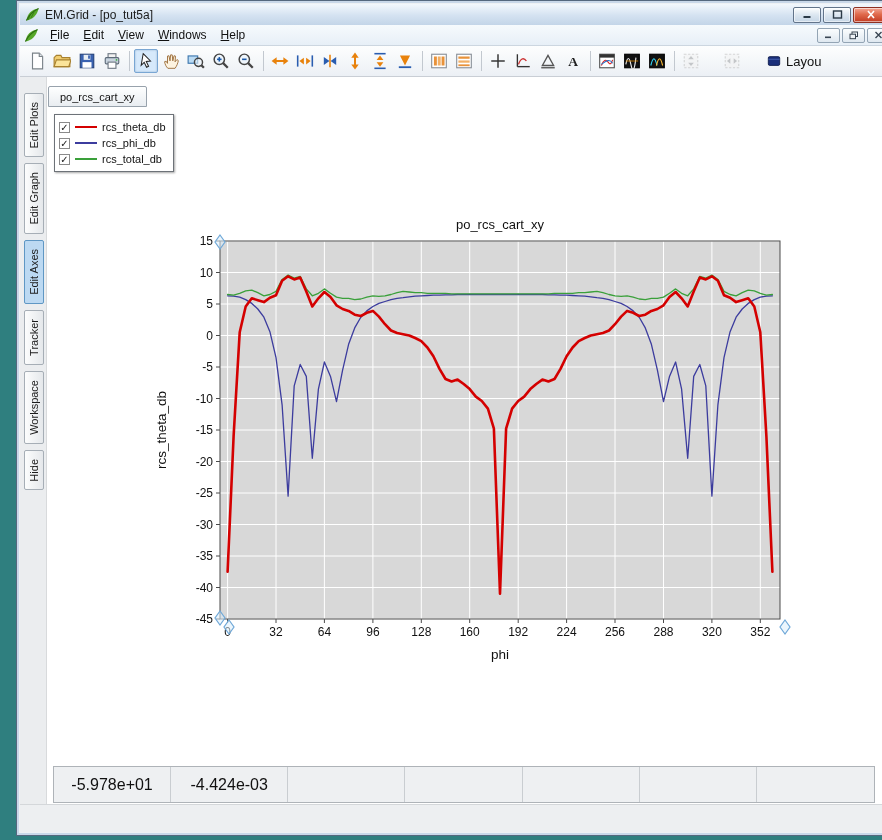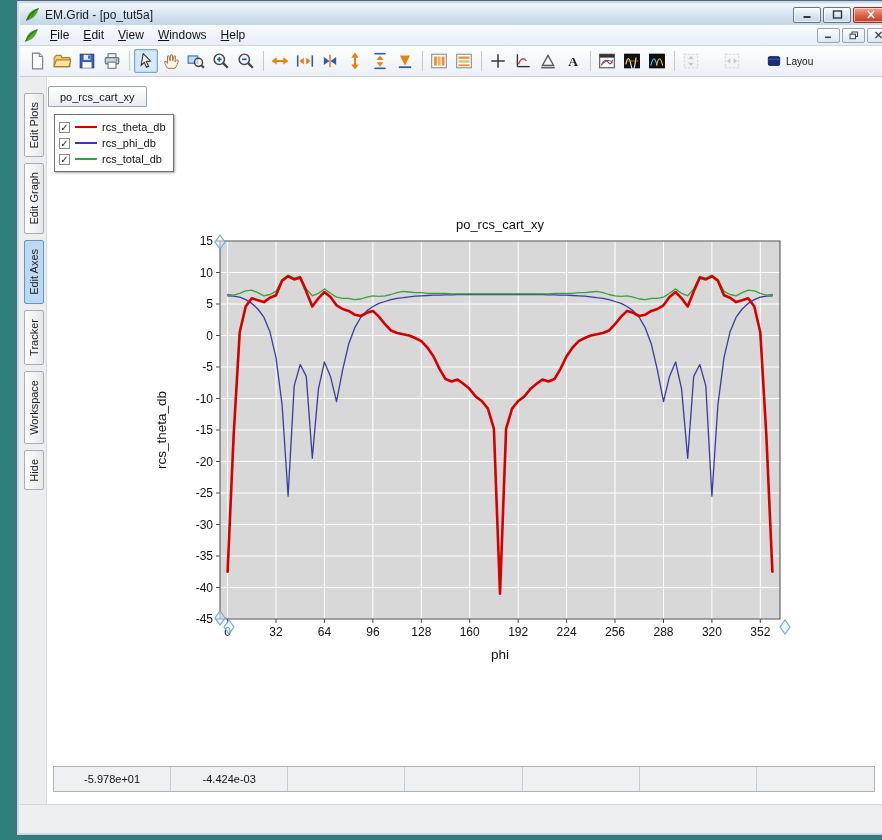--- a/index.html
+++ b/index.html
@@ -33,21 +33,21 @@
     background:linear-gradient(#fdfefe,#ecf0f5); border-bottom:1px solid #c9ced5; display:flex; align-items:center; padding:0 5px; }
   .tb-btn { width:24px; height:24px; margin-right:1px; border:1px solid transparent; border-radius:2px;
     display:flex; align-items:center; justify-content:center; }
   .tb-btn svg { width:18px; height:18px; display:block; }
   .tb-btn.active { background:#d6e9fb; border-color:#79a6d3; box-shadow: inset 0 0 2px rgba(40,90,140,.4); }
   .tb-btn.disabled { opacity:.55; filter:grayscale(.6); }
   .tb-sep { width:1px; height:20px; background:#c2c8cf; margin:0 4px; }
   .tb-gap { width:16px; height:1px; }
   .tb-layout { display:flex; align-items:center; gap:4px; padding:2px 4px; border:1px solid transparent; border-radius:2px; }
   .tb-layout svg { width:16px; height:14px; }
-  .tb-layout span { font-size:10px; color:#111; white-space:nowrap; }
+  .tb-layout span { font-size:13px; color:#111; white-space:nowrap; }
 
   
   .sidestrip { position:absolute; left:3px; top:76px; width:27px; bottom:3px;
     background:#ebedef; border-right:1px solid #d8dadc; }
   .side-tabs { position:absolute; left:4px; top:16px; display:flex; flex-direction:column; gap:6px; }
   .vtab { width:20px; border:1px solid #a6aeb6; border-radius:2px; background:linear-gradient(90deg,#fcfdfd,#e5e8eb);
     padding:8px 0; display:flex; justify-content:center; }
   .vtab span { writing-mode:vertical-rl; transform:rotate(180deg); font-size:11px; color:#1c1c1c; }
   .vtab.active { background:#bcd9f2; border-color:#5f97c4; }
 
@@ -64,21 +64,21 @@
   .cb { width:11px; height:11px; border:1px solid #808archive0; border:1px solid #8a8a8a; background:#fff;
     font-size:10px; line-height:9px; text-align:center; color:#1a1a1a; }
   .sample { display:inline-block; width:22px; }
   .legend-lbl { font-size:11px; color:#111; }
 
   
   .status-table { position:absolute; left:36px; top:765px; width:822px; border:1px solid #aeb3b8; }
   .st-row { display:grid; grid-template-columns:repeat(7,1fr); }
   .st-h { height:18px; background:linear-gradient(#fbfbfb,#d9dcdf); border-right:1px solid #b4b9be; border-bottom:1px solid #b4b9be;
     font-size:11px; font-weight:bold; color:#111; display:flex; align-items:center; justify-content:center; }
-  .st-v { height:24px; background:#eef0f2; border-right:1px solid #c9cdd1; font-size:11px; color:#111;
+  .st-v { height:35px; background:#eef0f2; border-right:1px solid #c9cdd1; font-size:16px; color:#111;
     display:flex; align-items:center; justify-content:center; }
   .st-h:last-child,.st-v:last-child { border-right:none; }
 
   .bottomstrip { position:absolute; left:3px; right:3px; top:803px; bottom:3px; background:#edeff1; border-top:1px solid #d4d7da; }
 
   #chart-svg { position:absolute; left:130px; top:205px; }
 </style>
 </head>
 <body>
 

